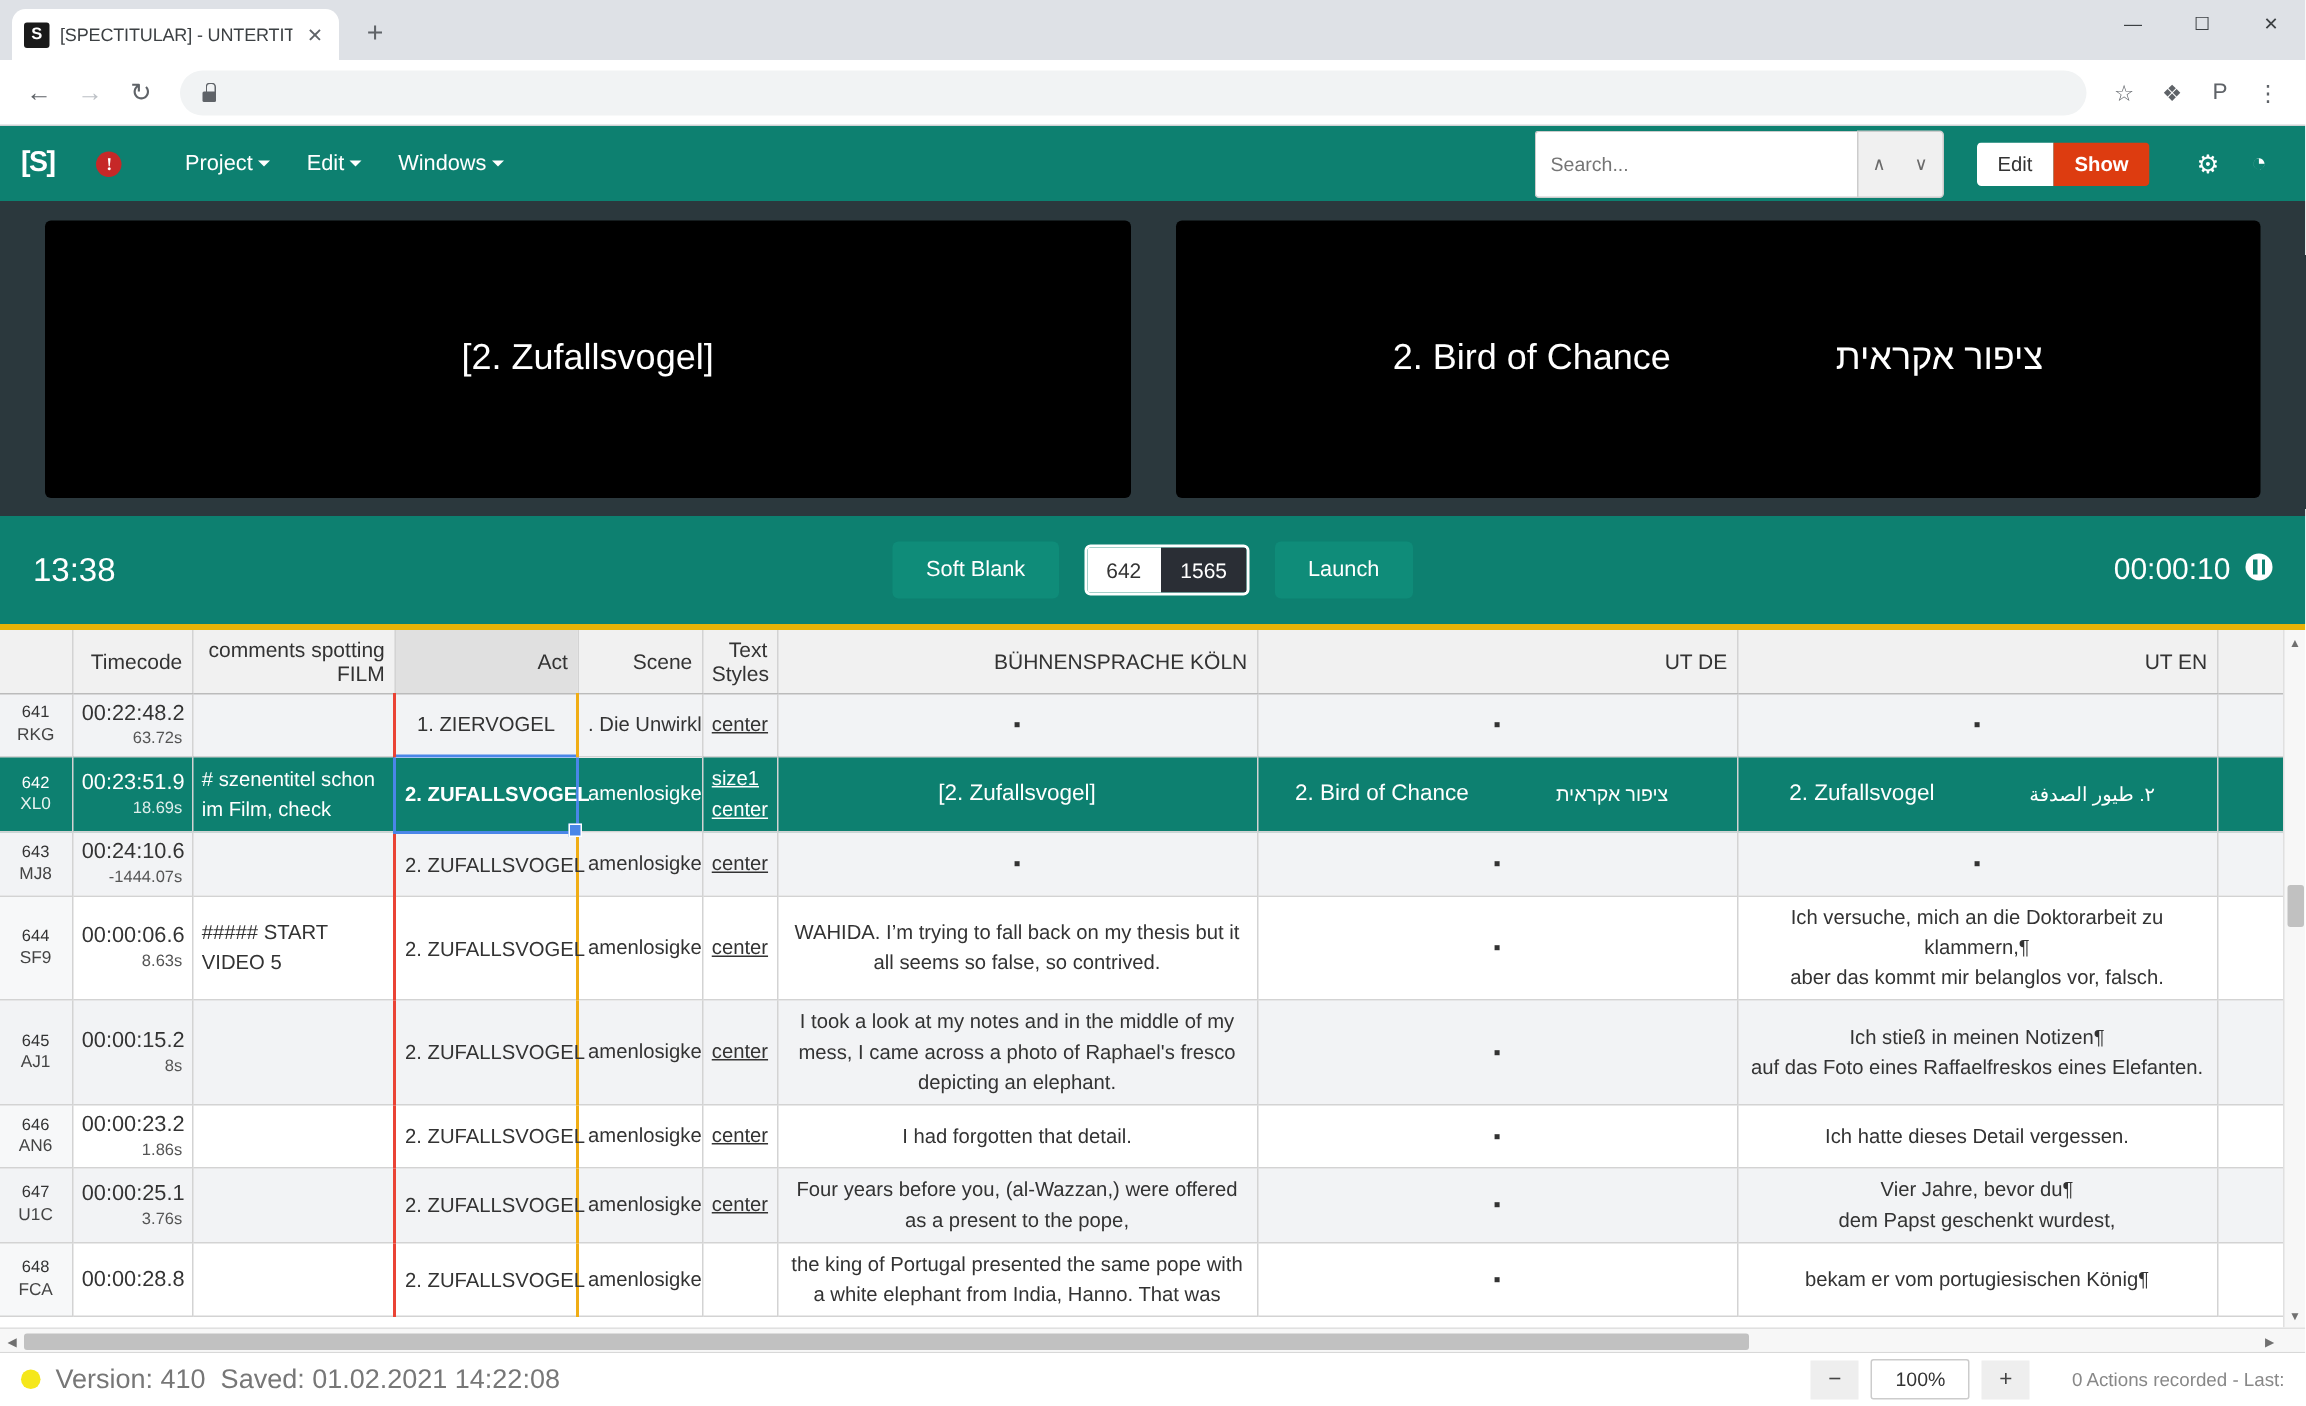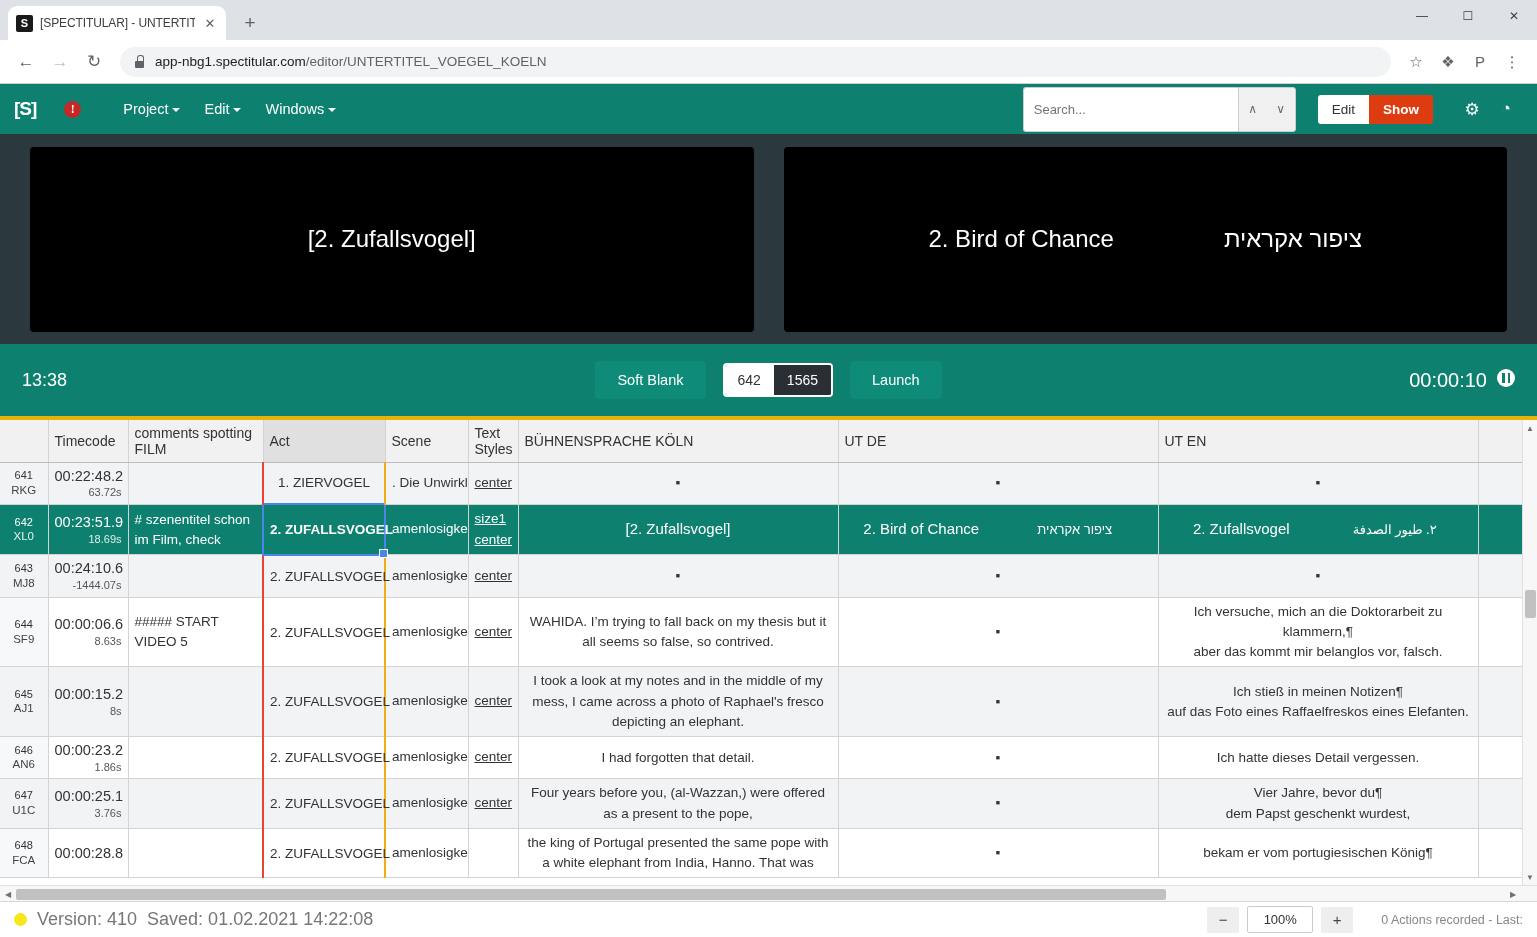--- a/index.html
+++ b/index.html
@@ -127,21 +127,21 @@
   }
   .pv-in { display: flex; align-items: center; gap: 110px; }
   .pv-txt { font-size: 24px; color: #fff; }
   .pv-txt.rtl { direction: rtl; }
 
   
   .transport {
     background: #0d8070; height: 72px; flex: 0 0 72px; display: flex; align-items: center;
     padding: 0 22px; position: relative;
   }
-  .clock { color: #fff; font-size: 18px; }
+  .clock { color: #fff; font-size: 22px; }
   .tcenter {
     position: absolute; left: 0; right: 0; display: flex; align-items: center;
     justify-content: center; gap: 17px; pointer-events: none;
   }
   .tbtn {
     background: #0f8c79; color: #fff; font-size: 14.5px; border: none; border-radius: 4px;
     padding: 11px 22px; cursor: pointer; pointer-events: auto;
     font-family: "Liberation Sans", sans-serif;
   }
   .counter {
@@ -165,21 +165,21 @@
   .yellowbar { height: 4px; background: #e8b307; flex: 0 0 4px; }
 
   
   .gridwrap { flex: 1; overflow: hidden; position: relative; background: #fff; }
   table.grid { border-collapse: collapse; width: 1522px; table-layout: fixed; }
   table.grid th, table.grid td {
     border-right: 1px solid #d3d3d3; border-bottom: 1px solid #d3d3d3;
     font-size: 13.5px; color: #333; padding: 4px 6px; vertical-align: middle;
   }
   table.grid thead th {
-    background: #f1f1f1; font-weight: normal; text-align: left; height: 42px;
+    background: #f1f1f1; font-weight: normal; text-align: right; height: 42px;
     border-bottom: 1px solid #bbb; color: #333; font-size: 14px;
   }
   table.grid thead th.act-h { background: #e0e0e0; }
   .c-id    { width: 48px; }
   .c-tc    { width: 80px; }
   .c-cmt   { width: 135px; }
   .c-act   { width: 122px; }
   .c-scene { width: 83px; }
   .c-style { width: 50px; }
   .c-bs    { width: 320px; }
@@ -283,21 +283,20 @@
       <div class="winbtn close">✕</div>
     </div>
   </div>
 
   <div class="omnibar">
     <div class="navbtn">←</div>
     <div class="navbtn disabled">→</div>
     <div class="navbtn">↻</div>
     <div class="urlbox">
       <span class="lock-ic"></span>
-      <span class="url-text"><span>app-nbg1.spectitular.com</span><span class="dim">/editor/UNTERTITEL_VOEGEL_KOELN</span></span>
     </div>
     <div class="omni-ic">☆</div>
     <div class="omni-ic">❖</div>
     <div class="omni-ic">P</div>
     <div class="omni-ic">⋮</div>
   </div>
 
   <div class="app">
 
     <div class="apphdr">

